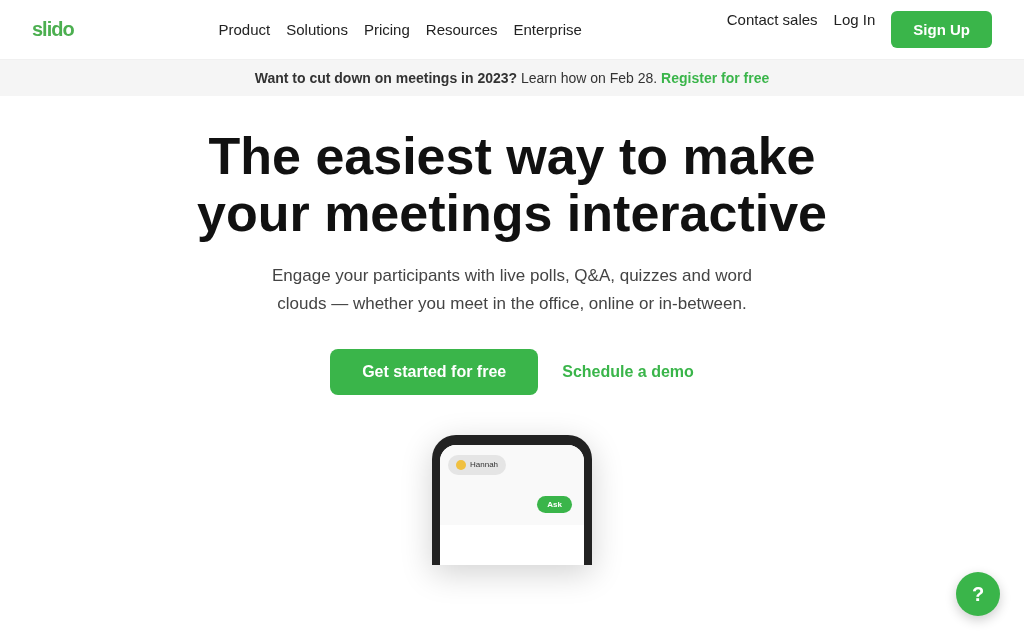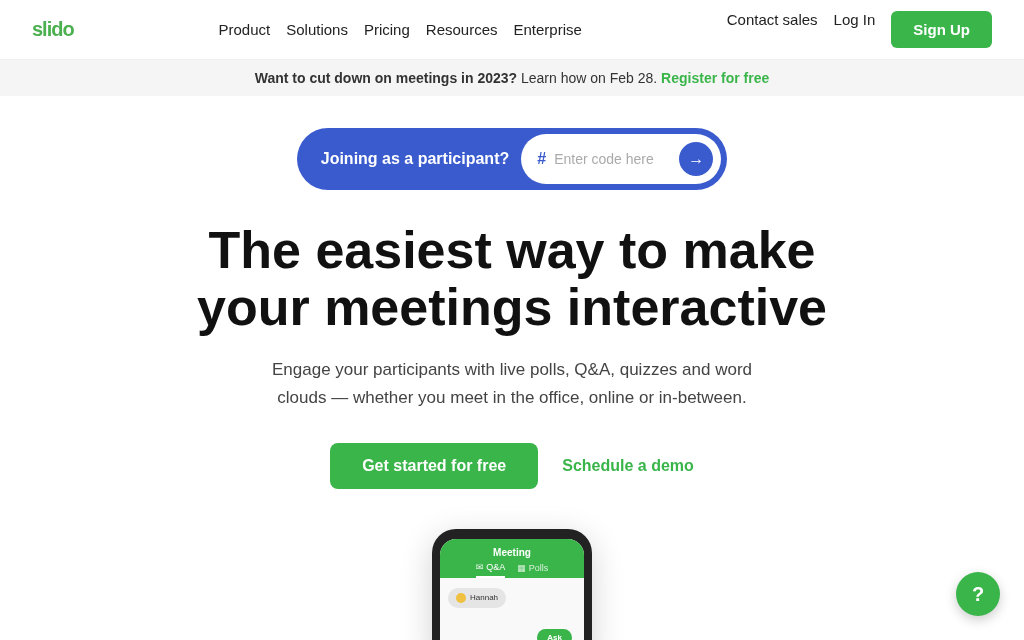--- a/index.html
+++ b/index.html
@@ -141,47 +141,32 @@
 </nav>
 
 <div class="banner">
   <strong>Want to cut down on meetings in 2023?</strong>
   <span> Learn how on Feb 28.</span>
   <a>Register for free</a>
 </div>
 
 <div class="hero">
 
-  <div class="join-bar">
-    <span class="join-label">Joining as a participant?</span>
-    <div class="join-input">
-      <span class="hash-icon">#</span>
-      <span class="join-placeholder">Enter code here</span>
-      <div class="join-arrow">→</div>
-    </div>
-  </div>
 
   <h1 class="hero-title">The easiest way to make your meetings interactive</h1>
   <p class="hero-subtitle">Engage your participants with live polls, Q&amp;A, quizzes and word clouds — whether you meet in the office, online or in-between.</p>
 
   <div class="cta-row">
     <button class="cta-primary">Get started for free</button>
     <a class="cta-secondary">Schedule a demo</a>
   </div>
 
   <div class="phone-container">
     <div class="phone">
       <div class="phone-screen">
-        <div class="phone-top-bar">
-          <span class="phone-meeting-label">Meeting</span>
-          <div class="phone-tabs">
-            <span class="phone-tab active">✉ <span>Q&amp;A</span></span>
-            <span class="phone-tab">▦ <span>Polls</span></span>
-          </div>
-        </div>
         <div class="phone-body">
           <div class="phone-bubble-user">
             <div class="bubble-dot"></div>
             <span>Hannah</span>
           </div>
           <div class="phone-ask-btn">Ask</div>
         </div>
       </div>
     </div>
   </div>

